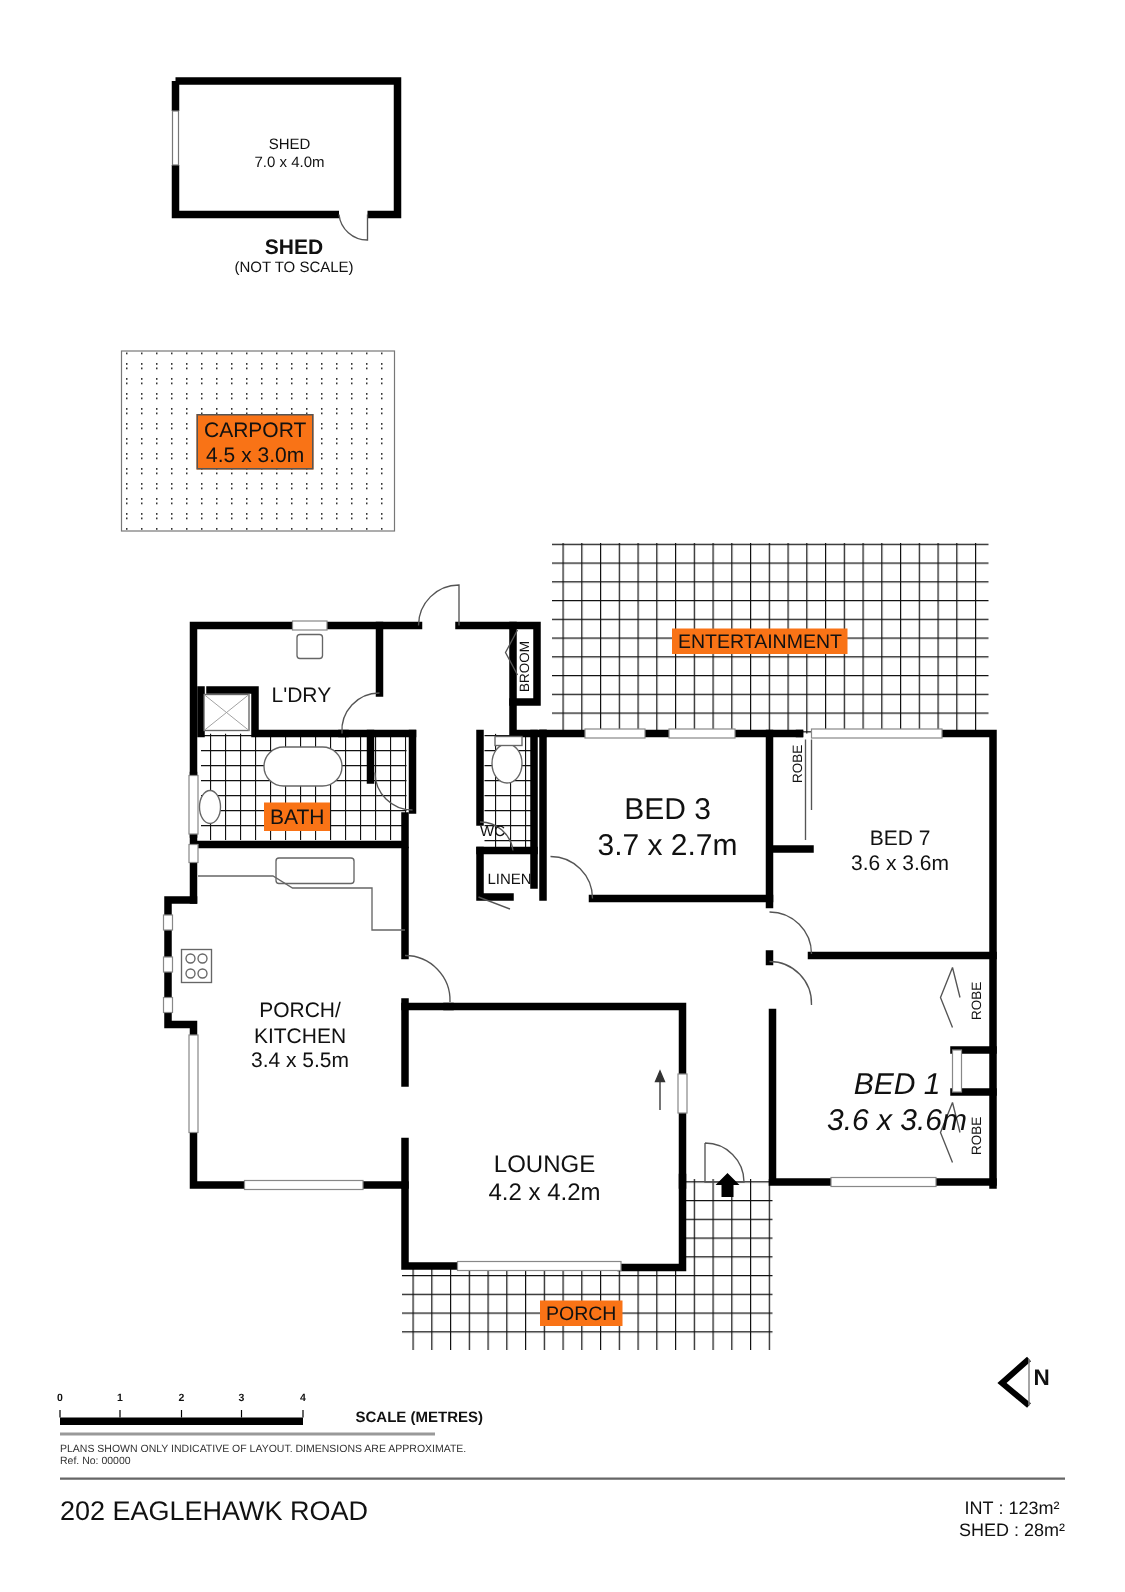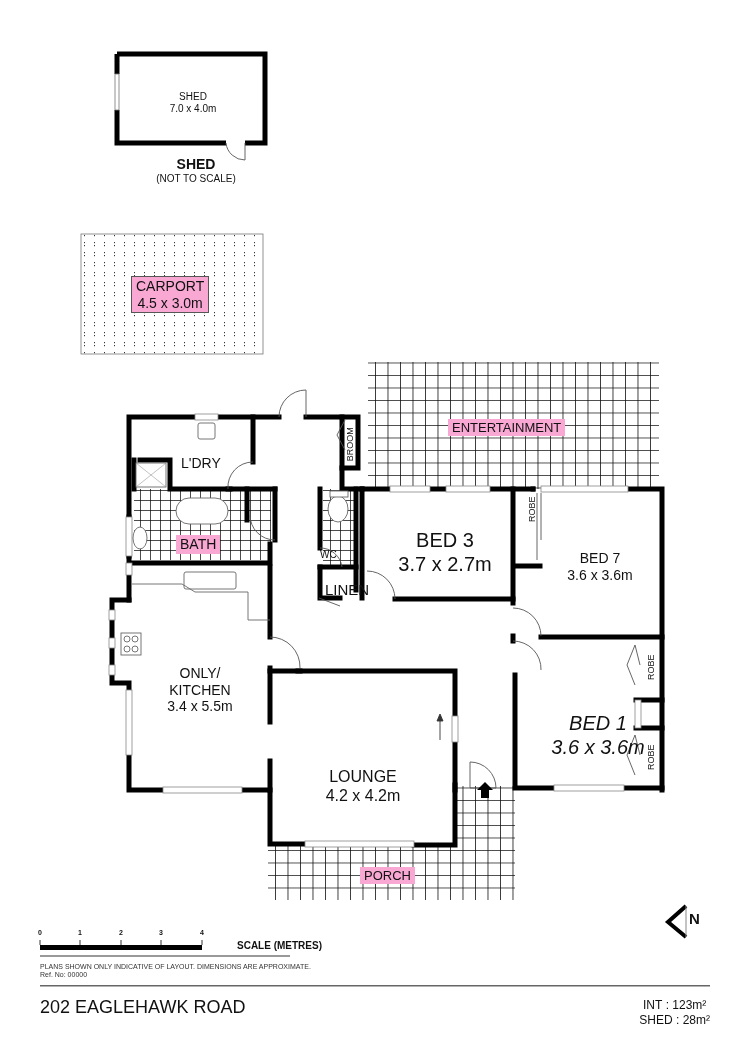--- a/index.html
+++ b/index.html
@@ -1,19 +1,19 @@
 <!DOCTYPE html>
 <html><head>
 <meta charset="utf-8">
 <style>
   html, body { margin: 0; padding: 0; background: #ffffff; }
   body { width: 750px; height: 1061px; position: relative; overflow: hidden; font-family: "Liberation Sans", sans-serif; color: #111; }
   .plan-svg { position: absolute; left: 0; top: 0; }
   .lbl { position: absolute; text-align: center; font-family: "Liberation Sans", sans-serif; line-height: 1.18; color: #111; white-space: nowrap; }
-  .lbl-boxed { background: #f9a8d4; padding: 1px 4px; }
+  .lbl-boxed { background: #f97316; padding: 1px 4px; }
   .bordered { border: 1px solid #555; }
   .vert { transform: rotate(-90deg); transform-origin: center center; }
   .footer-note { position: absolute; font-size: 7px; color: #333; line-height: 1.2; }
   .tick { position: absolute; font-size: 7px; font-weight: bold; }
 </style>
 </head>
 <body>
 
 <svg class="plan-svg" width="750" height="1061" viewBox="0 0 750 1061" xmlns="http://www.w3.org/2000/svg">
   <defs>
@@ -212,35 +212,35 @@
   <div>CARPORT</div>
   <div>4.5 x 3.0m</div>
 </div>
 
 <div class="lbl lbl-boxed" style="left:448px;top:419px;font-size:13px;text-align:right;">ENTERTAINMENT</div>
 
 <div class="lbl" style="left:181px;top:455px;font-size:14px;">L'DRY</div>
 <div class="lbl vert" style="left:330px;top:439px;width:40px;font-size:9px;">BROOM</div>
 <div class="lbl lbl-boxed" style="left:176px;top:535px;font-size:14px;">BATH</div>
 <div class="lbl" style="left:320px;top:549px;font-size:10px;">WC</div>
-<div class="lbl" style="left:325px;top:581px;font-size:15px;">LINEN</div>
+<div class="lbl" style="left:325px;top:581px;font-size:10px;">LINEN</div>
 
 <div class="lbl" style="left:395px;top:529px;width:100px;font-size:20px;">
   <div>BED 3</div>
   <div>3.7 x 2.7m</div>
 </div>
 
 <div class="lbl vert" style="left:512px;top:504px;width:40px;font-size:9px;">ROBE</div>
 <div class="lbl" style="left:548px;top:550px;width:104px;font-size:14px;">
   <div>BED 7</div>
   <div>3.6 x 3.6m</div>
 </div>
 
 <div class="lbl" style="left:150px;top:665px;width:100px;font-size:14px;">
-  <div>ONLY/</div>
+  <div>PORCH/</div>
   <div>KITCHEN</div>
   <div>3.4 x 5.5m</div>
 </div>
 
 <div class="lbl" style="left:313px;top:768px;width:100px;font-size:16px;">
   <div>LOUNGE</div>
   <div>4.2 x 4.2m</div>
 </div>
 
 <div class="lbl" style="left:548px;top:712px;width:100px;font-size:20px;font-style:italic;">

